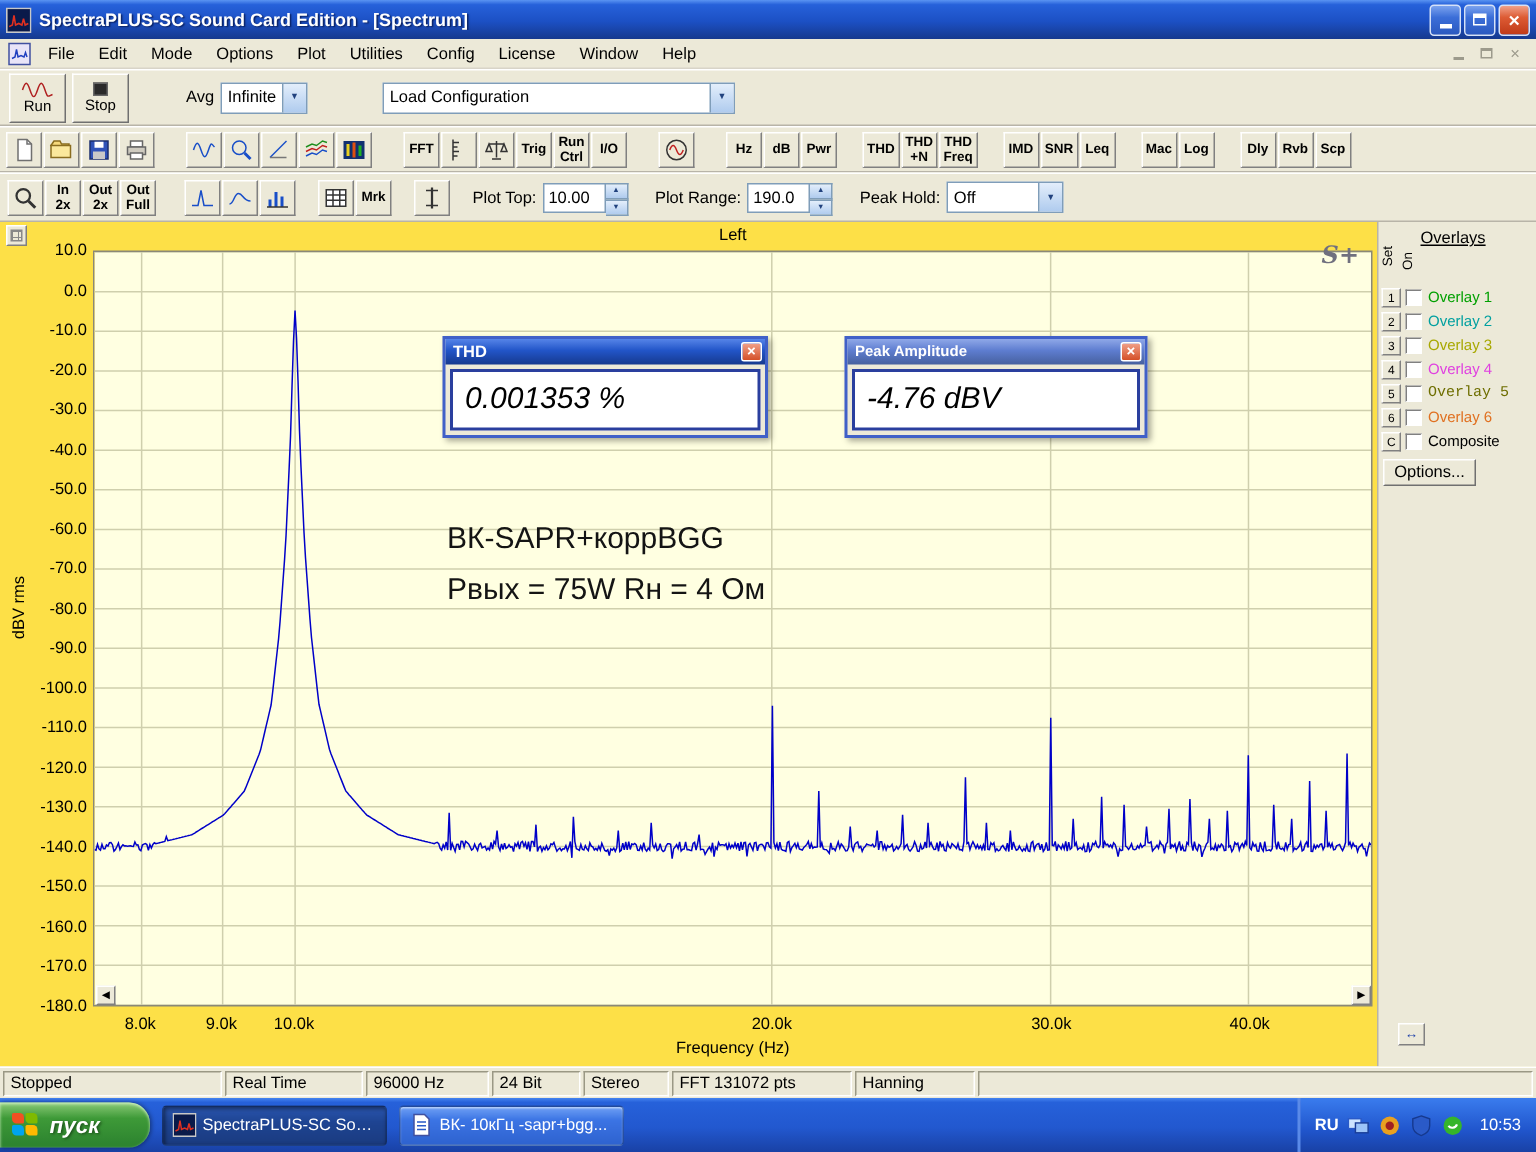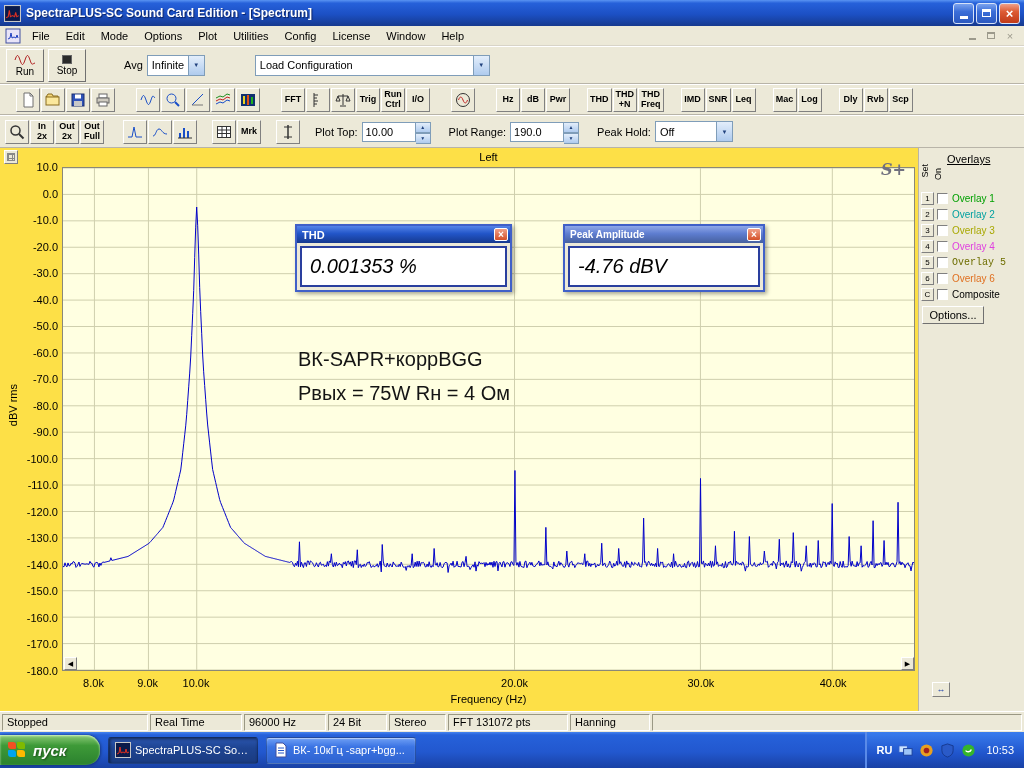--- a/index.html
+++ b/index.html
@@ -28,42 +28,42 @@
   .menu-item{padding:2px 8px;}
   .mdi{margin-left:auto;display:flex;align-items:center;gap:3px;padding-right:4px;}
   .mdi-btn{width:16px;height:14px;display:flex;align-items:center;justify-content:center;color:#9C9A8C;font-size:11px;}
   .mg-min{width:7px;height:2px;background:#9C9A8C;margin-top:7px;}
   .mg-max{width:8px;height:7px;border:1px solid #9C9A8C;border-top-width:2px;}
 
   
   .tb{position:absolute;left:0;right:0;display:flex;align-items:center;background:#ECE9D8;
       border-top:1px solid #FFFFFF;border-bottom:1px solid #B8B4A8;}
   .t1{top:46px;height:38px;padding-left:6px;}
-  .t2{top:84px;height:31px;padding-left:16px;}
+  .t2{top:84px;height:31px;padding-left:4px;}
   .t3{top:115px;height:33px;padding-left:5px;}
   .bigbtn{width:38px;height:33px;margin-right:4px;background:#ECE9D8;border:1px solid;
     border-color:#FFF #707070 #707070 #FFF;display:flex;flex-direction:column;align-items:center;
     justify-content:center;font-size:10px;line-height:1;gap:2px;}
   .runicon svg{width:22px;height:11px;display:block;}
   .stopicon{width:10px;height:9px;background:#2A2A2A;border:1px solid #666;display:block;}
   .tlabel{margin:0 4px 0 14px;}
   .combo{height:21px;background:#fff;border:1px solid #7F9DB9;display:flex;align-items:center;padding-left:4px;}
   .combo-val{flex:1;white-space:nowrap;overflow:hidden;}
   .combo .dd{width:16px;height:100%;margin-left:4px;border-left:1px solid #7F9DB9;display:flex;align-items:center;
     justify-content:center;font-size:6px;color:#21427E;background:linear-gradient(180deg,#E3EEFB,#AFCBEE);}
   .avg-combo{width:58px;margin-right:10px;}
   .cfg-combo{width:235px;margin-left:40px;}
   .tbtn{height:24px;min-width:24px;margin-right:1px;padding:0 2px;background:#ECE9D8;border:1px solid;
     border-color:#FFF #808080 #808080 #FFF;display:flex;align-items:center;justify-content:center;
     font-size:9px;font-weight:bold;white-space:pre-line;text-align:center;line-height:1.1;}
   .tbtn svg{width:16px;height:16px;display:block;}
   .icn{display:block;width:16px;height:16px;}
   .tgap{display:inline-block;height:24px;flex:none;}
   .spin{display:flex;height:20px;margin-right:4px;}
-  .spinval{width:54px;height:20px;border:1px solid #7F9DB9;padding:0 3px;font:11px "Liberation Sans",sans-serif;}
+  .spinval{width:42px;height:20px;border:1px solid #7F9DB9;padding:0 3px;font:11px "Liberation Sans",sans-serif;}
   .spinarr{width:15px;display:flex;flex-direction:column;}
   .spinarr i{flex:1;font-style:normal;font-size:5px;line-height:9px;text-align:center;color:#21427E;
     background:linear-gradient(180deg,#E3EEFB,#AFCBEE);border:1px solid #7F9DB9;border-left:none;}
   .ph-combo{width:78px;}
 
   
   .client{position:absolute;top:148px;left:0;width:1024px;height:563px;background:#fde047;}
   .mini-btn{position:absolute;background:#ECE9D8;border:1px solid;border-color:#FFF #808080 #808080 #FFF;
     font-size:7px;line-height:1;display:flex;align-items:center;justify-content:center;padding:0;z-index:4;}
   .corner-btn{left:4px;top:2px;width:14px;height:14px;}

